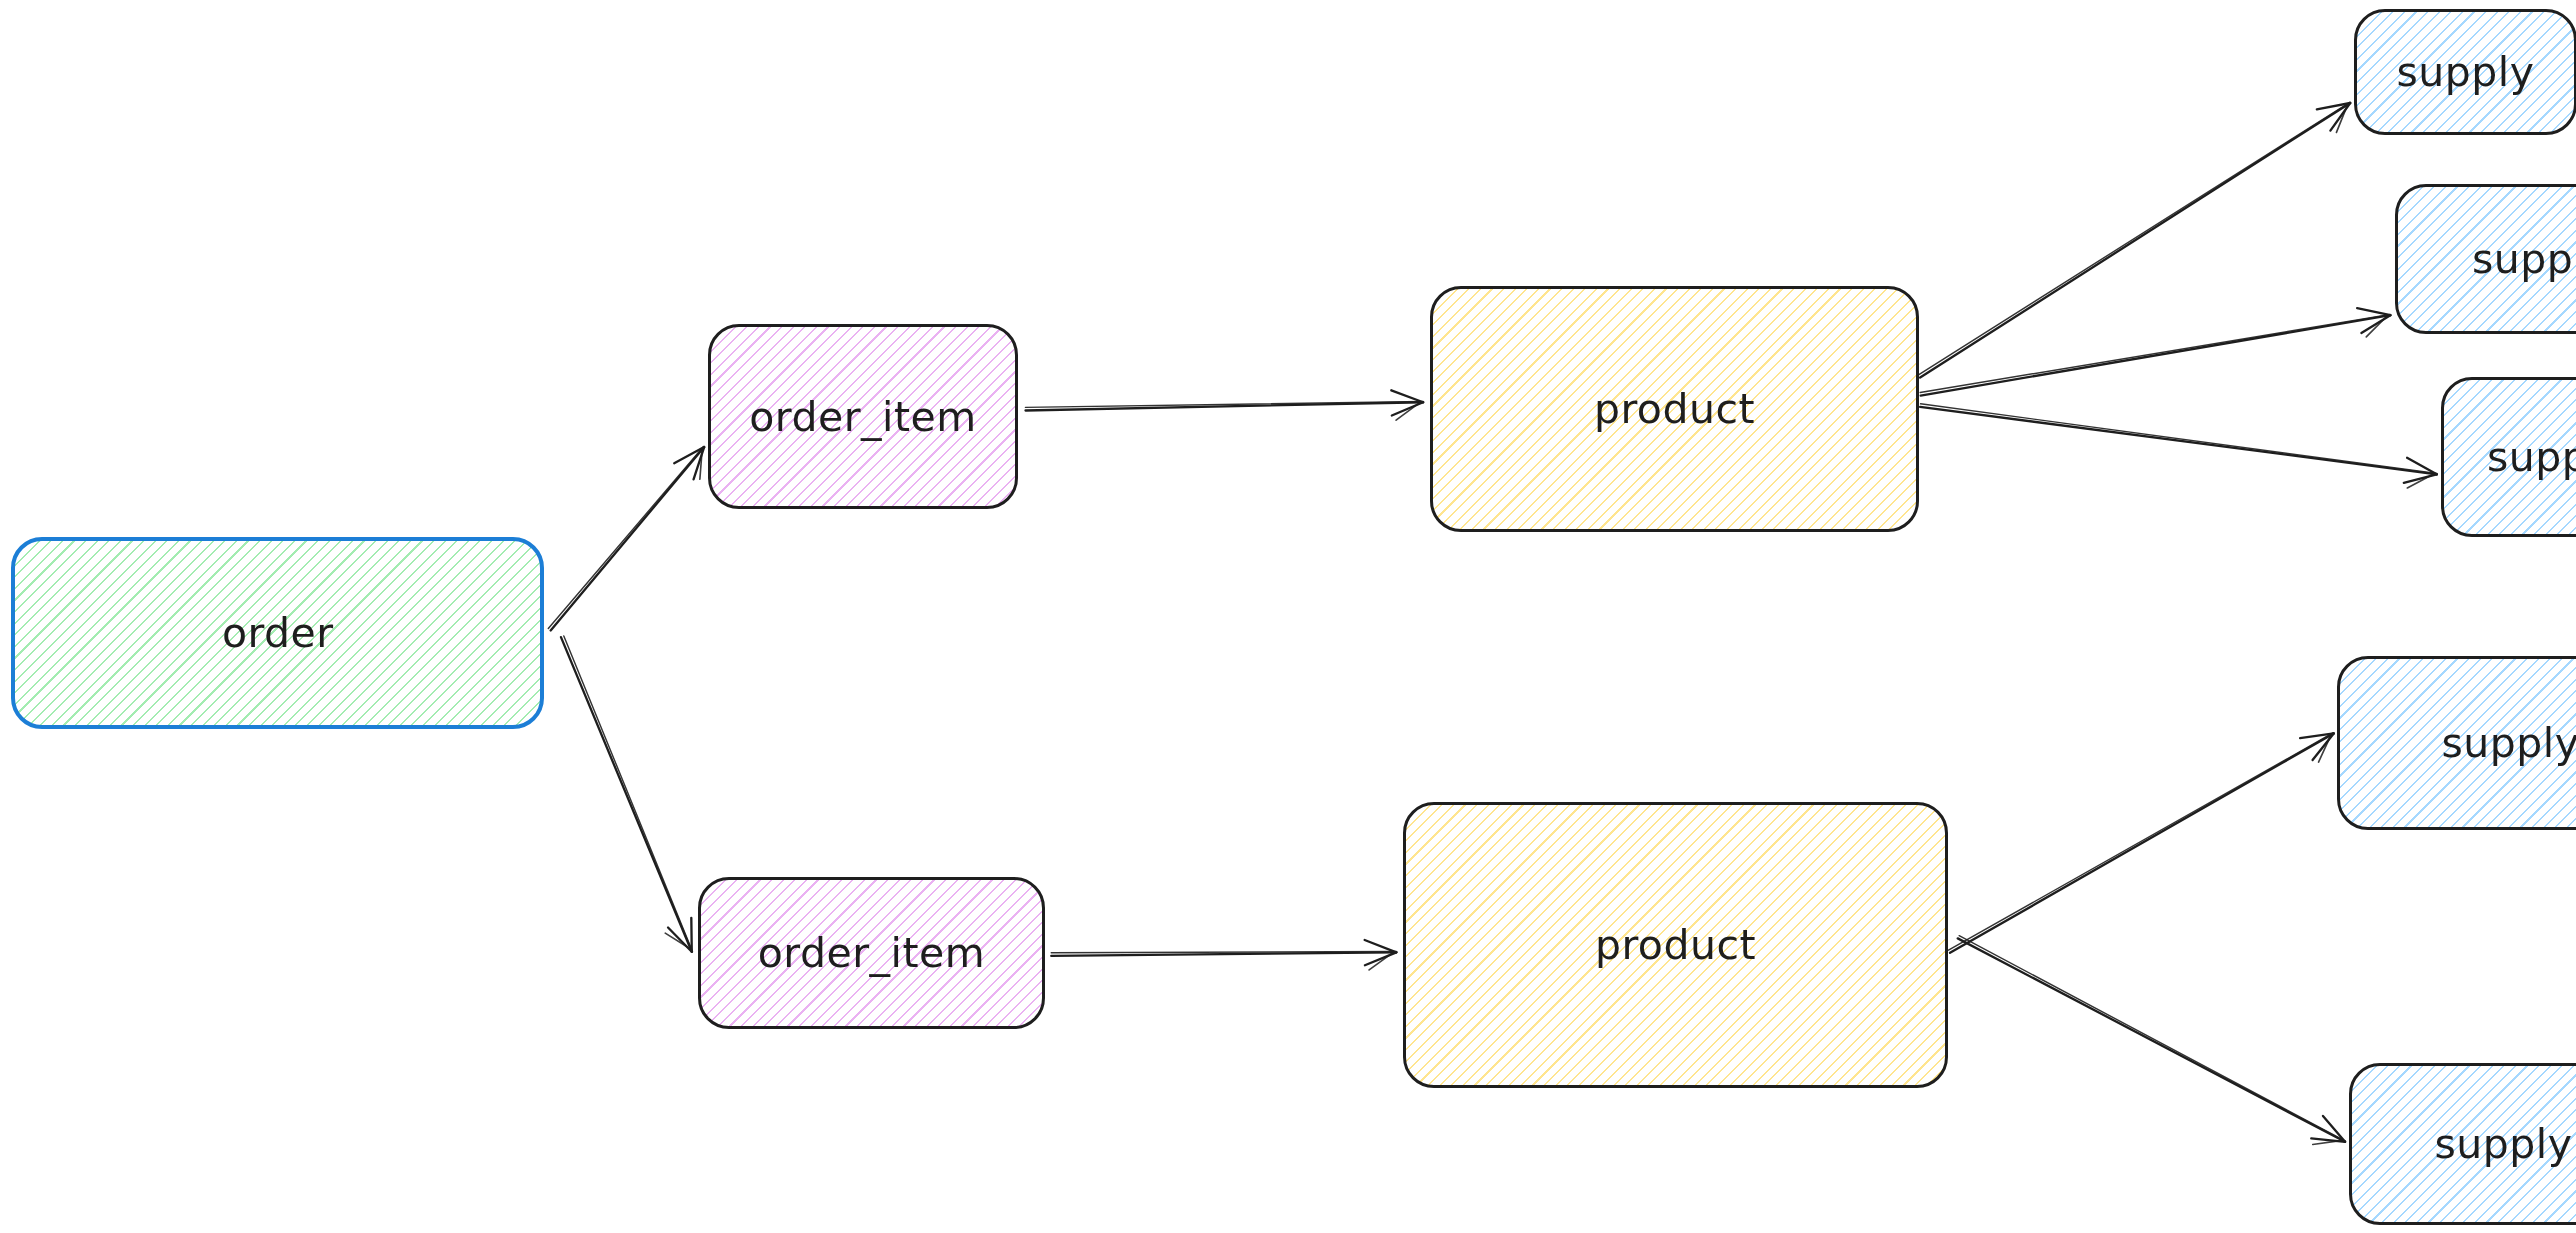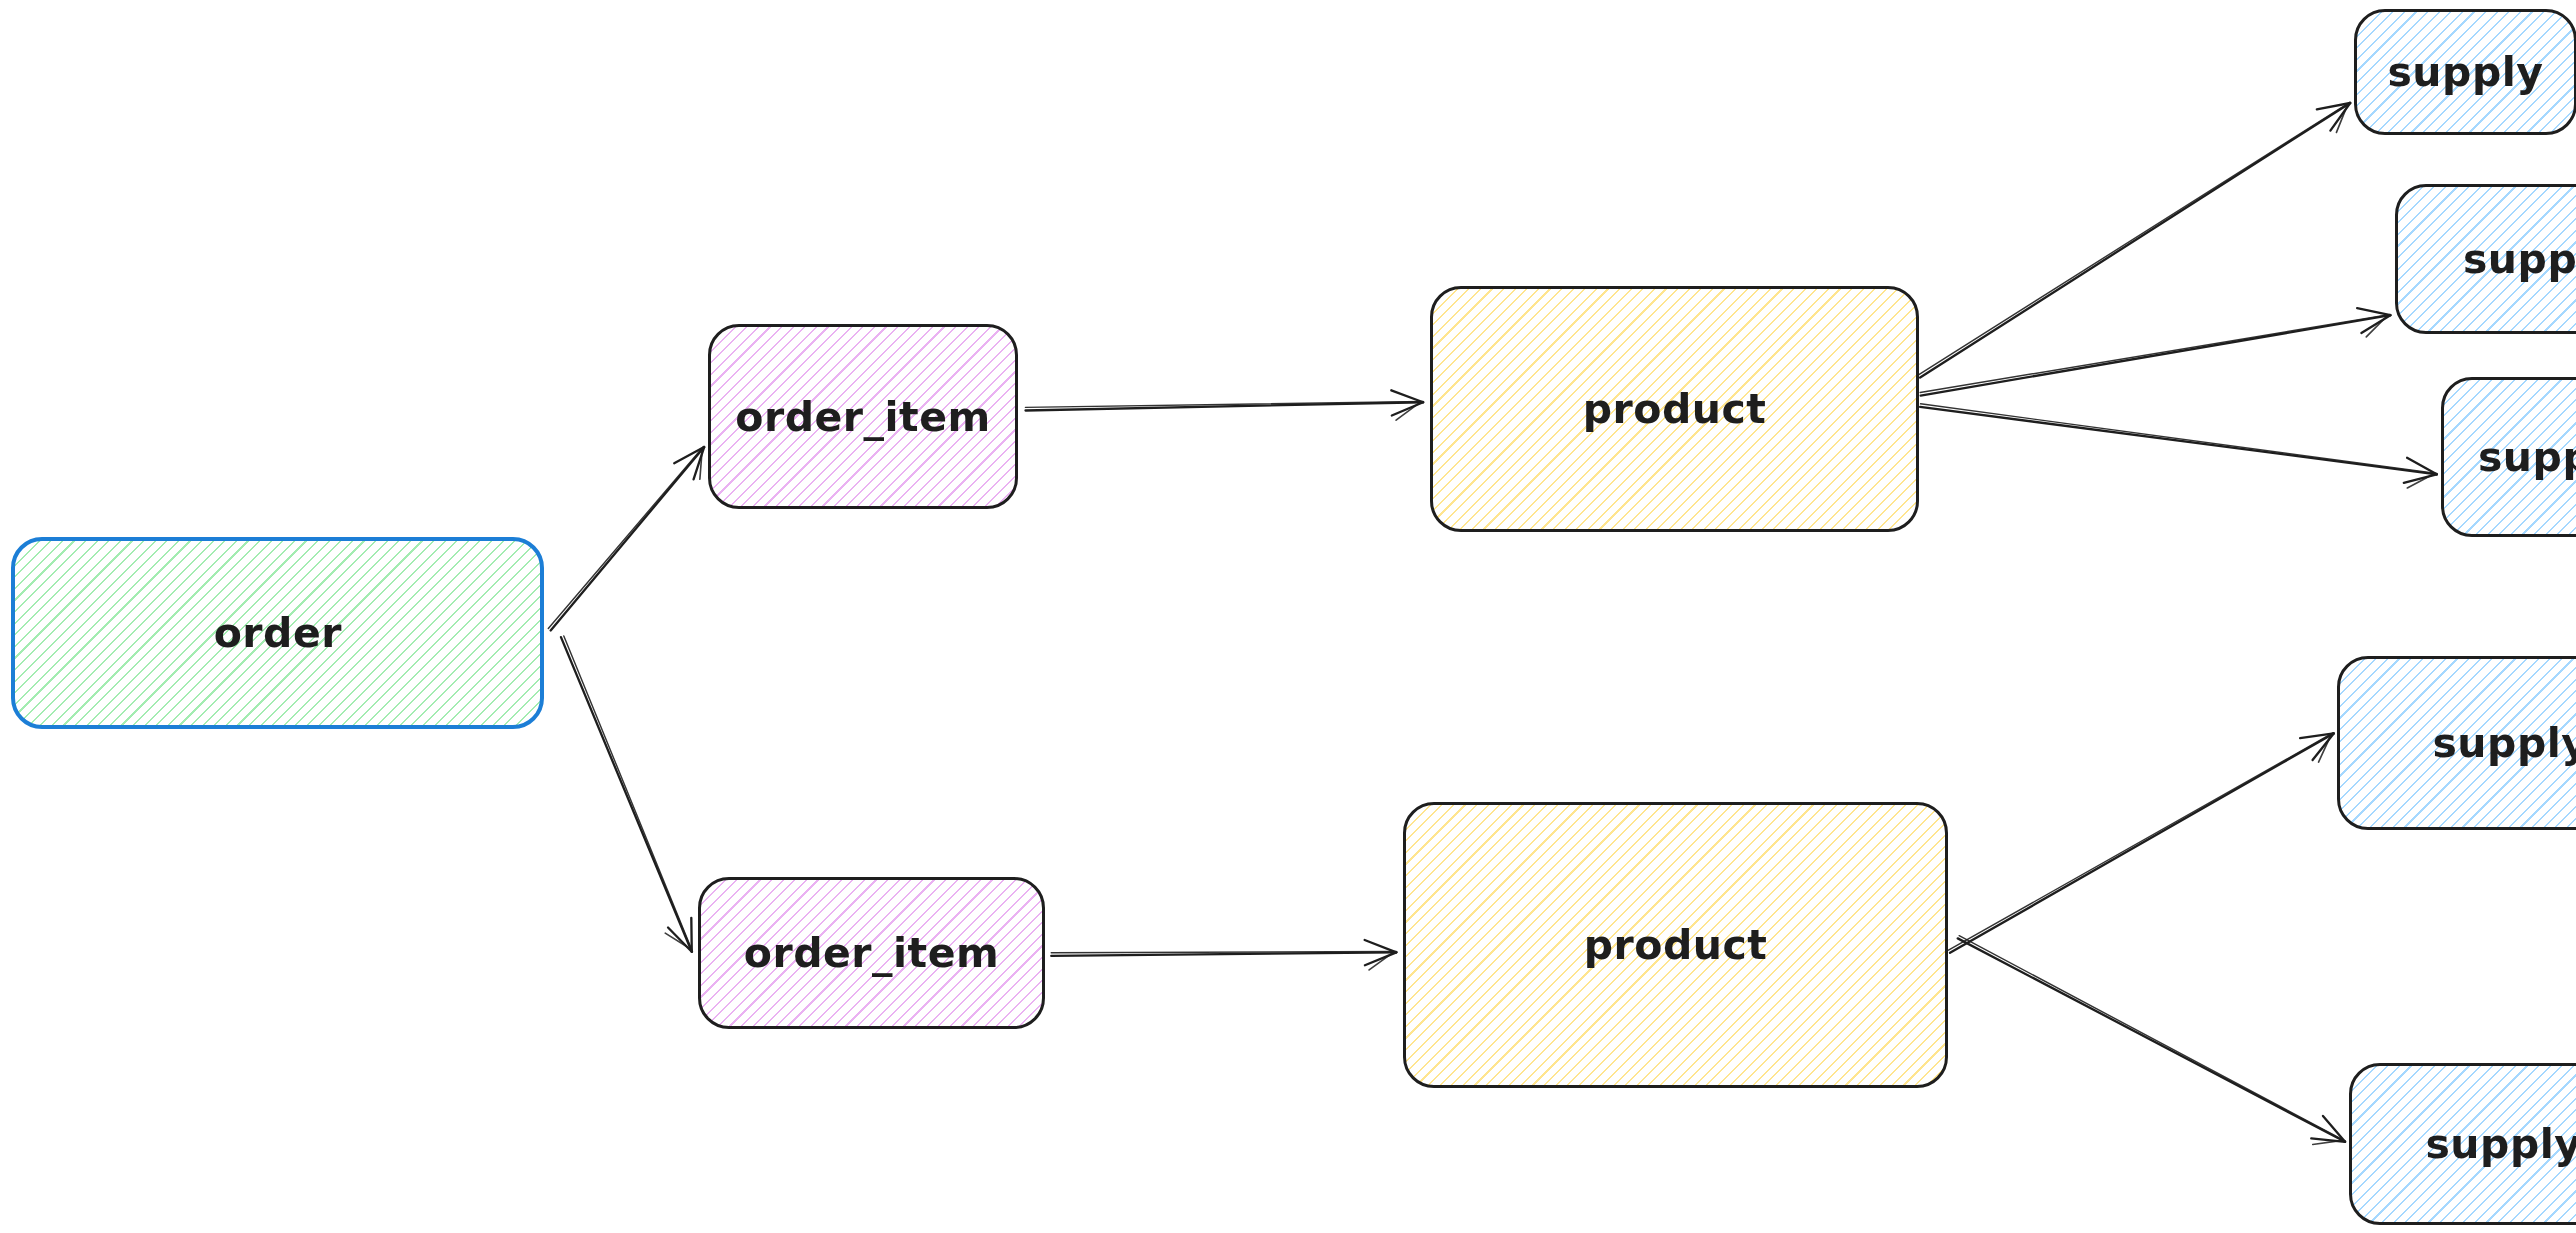--- a/index.html
+++ b/index.html
@@ -29,21 +29,21 @@
     box-sizing: border-box;
     border: 3.6px solid #1e1e1e;
     border-radius: 31px;
     background-color: #ffffff;
     display: flex;
     align-items: center;
     justify-content: center;
   }
   .node .label {
     font-size: 41px;
-    font-weight: 700;
+    font-weight: 400;
     letter-spacing: 0.5px;
     color: #1e1e1e;
     white-space: nowrap;
     user-select: none;
   }
   #edge-layer line { stroke-linecap: round; }
 </style>
 </head>
 <body>
 

